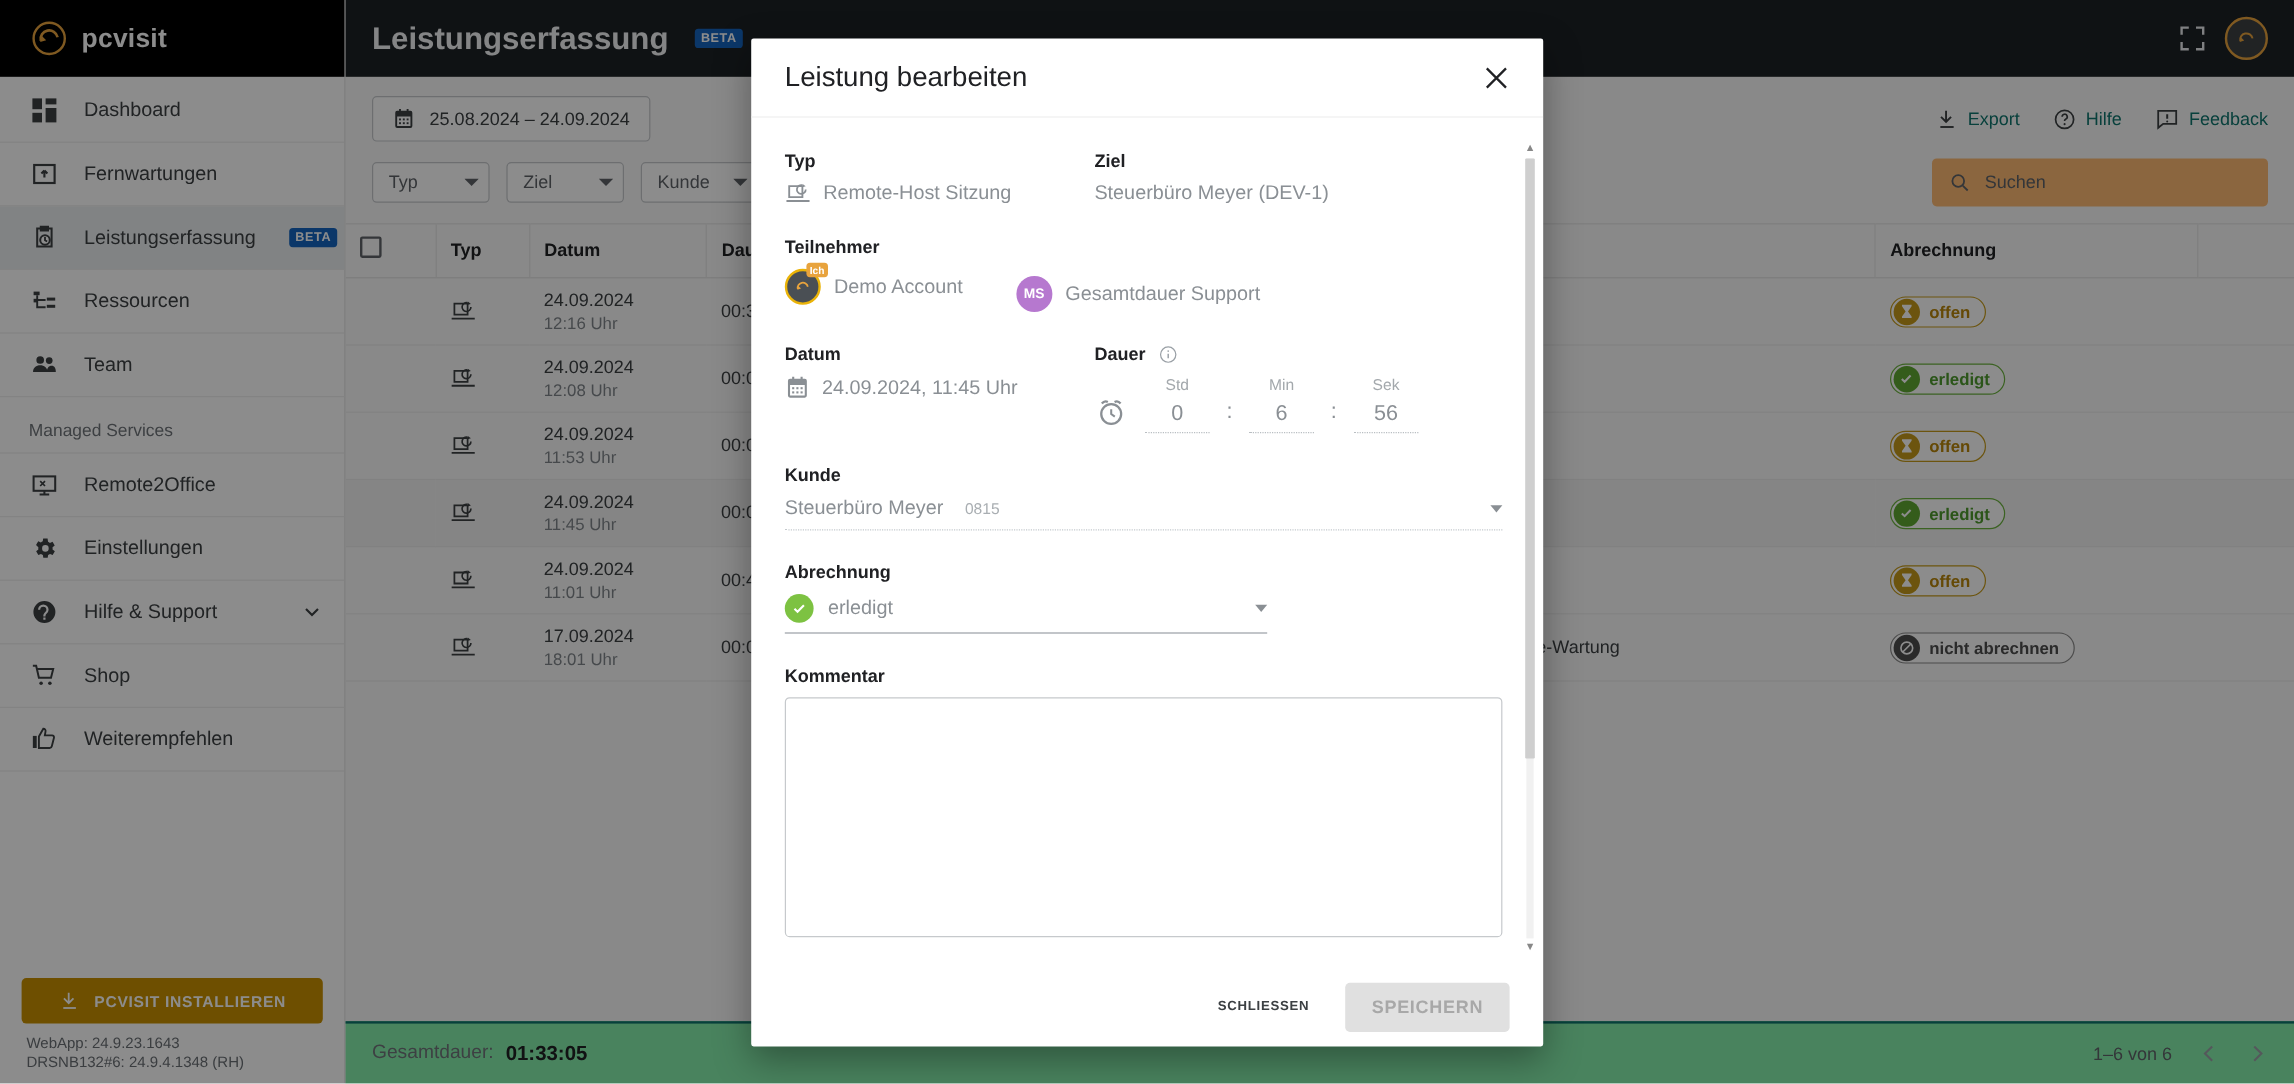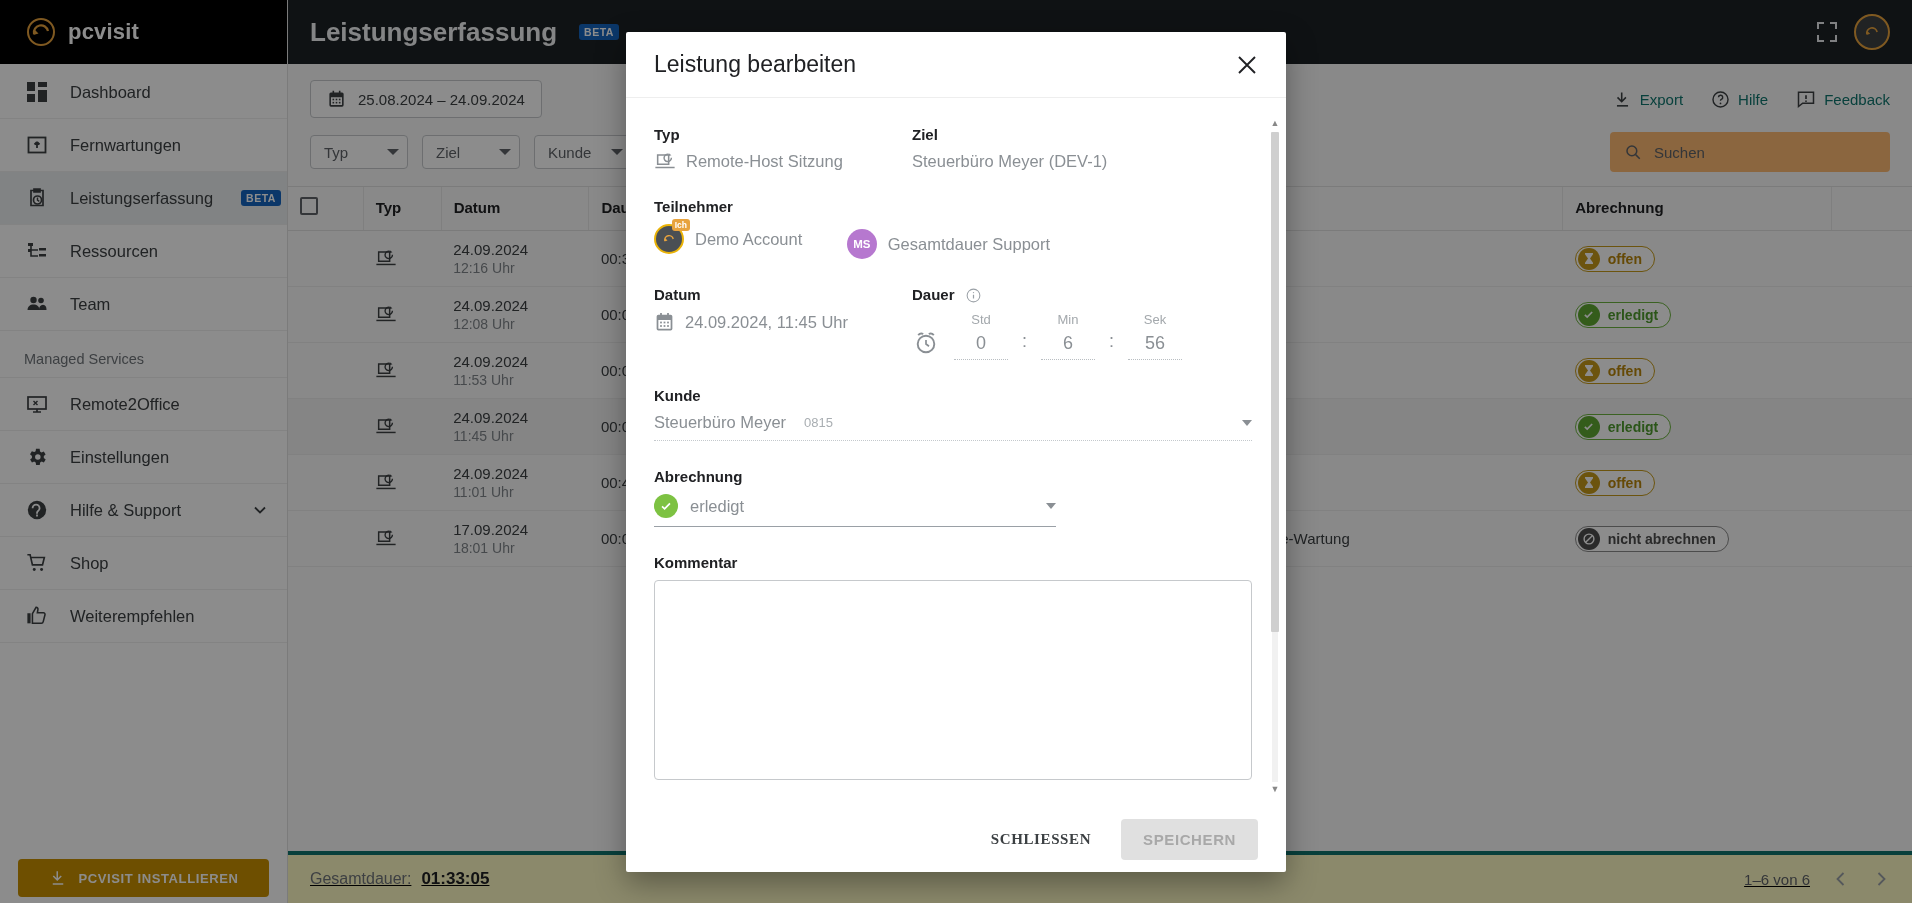--- a/index.html
+++ b/index.html
@@ -124,21 +124,21 @@
   .badge .dot { width: 22px; height: 22px; border-radius: 50%; display:flex; align-items:center; justify-content:center; }
   .badge.offen { color: #b8860b; border-color: #c59a1a; }
   .badge.offen .dot { background: #c59a1a; }
   .badge.erledigt { color: #4f9b2e; border-color: #6cb33f; }
   .badge.erledigt .dot { background: #5fa832; }
   .badge.nicht { color: #4d4d4d; border-color: #8a8a8a; }
   .badge.nicht .dot { background: #4d4d4d; }
 
   .bottombar {
     flex: 0 0 52px; height: 52px; display: flex; align-items: center;
-    padding: 0 22px; border-top: 4px solid #0f766e; background:#fef9c3;text-decoration:underline;
+    padding: 0 22px; border-top: 2px solid #0f766e; background:#86efac;
   }
   .gesamt-label { color: #70757a; font-size: 16px; }
   .gesamt-value { color: #202124; font-size: 17px; font-weight: bold; margin-left: 10px; }
   .pager { margin-left: auto; display: flex; align-items: center; gap: 22px; color: #5f6368; font-size: 15px; }
   .pager-arrow { cursor: pointer; font-size: 20px; color: #9aa0a6; }
 
   
   #scrim { position: absolute; inset: 0; background: rgba(0,0,0,0.45); }
 
   
@@ -204,23 +204,23 @@
 
   .textarea {
     width: 100%; height: 200px; border: 1px solid #c6c9cc; border-radius: 4px; background: #fff;
   }
 
   .modal-foot {
     flex: 0 0 66px; display: flex; align-items: center; justify-content: flex-end;
     gap: 14px; padding: 0 28px;
   }
   .btn-flat {
-    background: none; border: none; font-size: 15px; font-weight: bold; letter-spacing: .6px;
+    background: none; border: none; font-size: 11px; font-weight: bold; letter-spacing: .6px;
     color: #3c4043; padding: 10px 16px; cursor: pointer; border-radius: 4px;
-    font-family: Liberation Serif, serif;
+    font-family: Liberation Sans, sans-serif;
   }
   .btn-disabled {
     background: #e0e0e0; border: none; font-size: 15px; font-weight: bold; letter-spacing: .6px;
     color: #a8a8a8; padding: 12px 22px; border-radius: 4px; cursor: default;
     font-family: "Liberation Sans", sans-serif;
   }
   svg { display: block; }
 </style>
 </head>
 <body>
@@ -365,20 +365,24 @@
       <div class="sidebar-bottom">
         <button class="install-btn">
           <span>
             <svg width="18" height="18" viewBox="0 0 24 24" fill="#fff">
               <path d="M12 3v9.2l3.6-3.6 1.4 1.4-6 6-6-6 1.4-1.4L10 12.2V3z"></path>
               <rect x="5" y="19" width="14" height="2"></rect>
             </svg>
           </span>
           <span>PCVISIT INSTALLIEREN</span>
         </button>
+        <div class="version">
+          <div>WebApp: 24.9.23.1643</div>
+          <div>DRSNB132#6: 24.9.4.1348 (RH)</div>
+        </div>
       </div>
     </aside>
 
     <section class="main">
 
       <header class="topbar">
         <span class="topbar-title">Leistungserfassung</span>
         <span class="chip">BETA</span>
         <span class="topbar-spacer"></span>
         <span class="topbar-icon">

